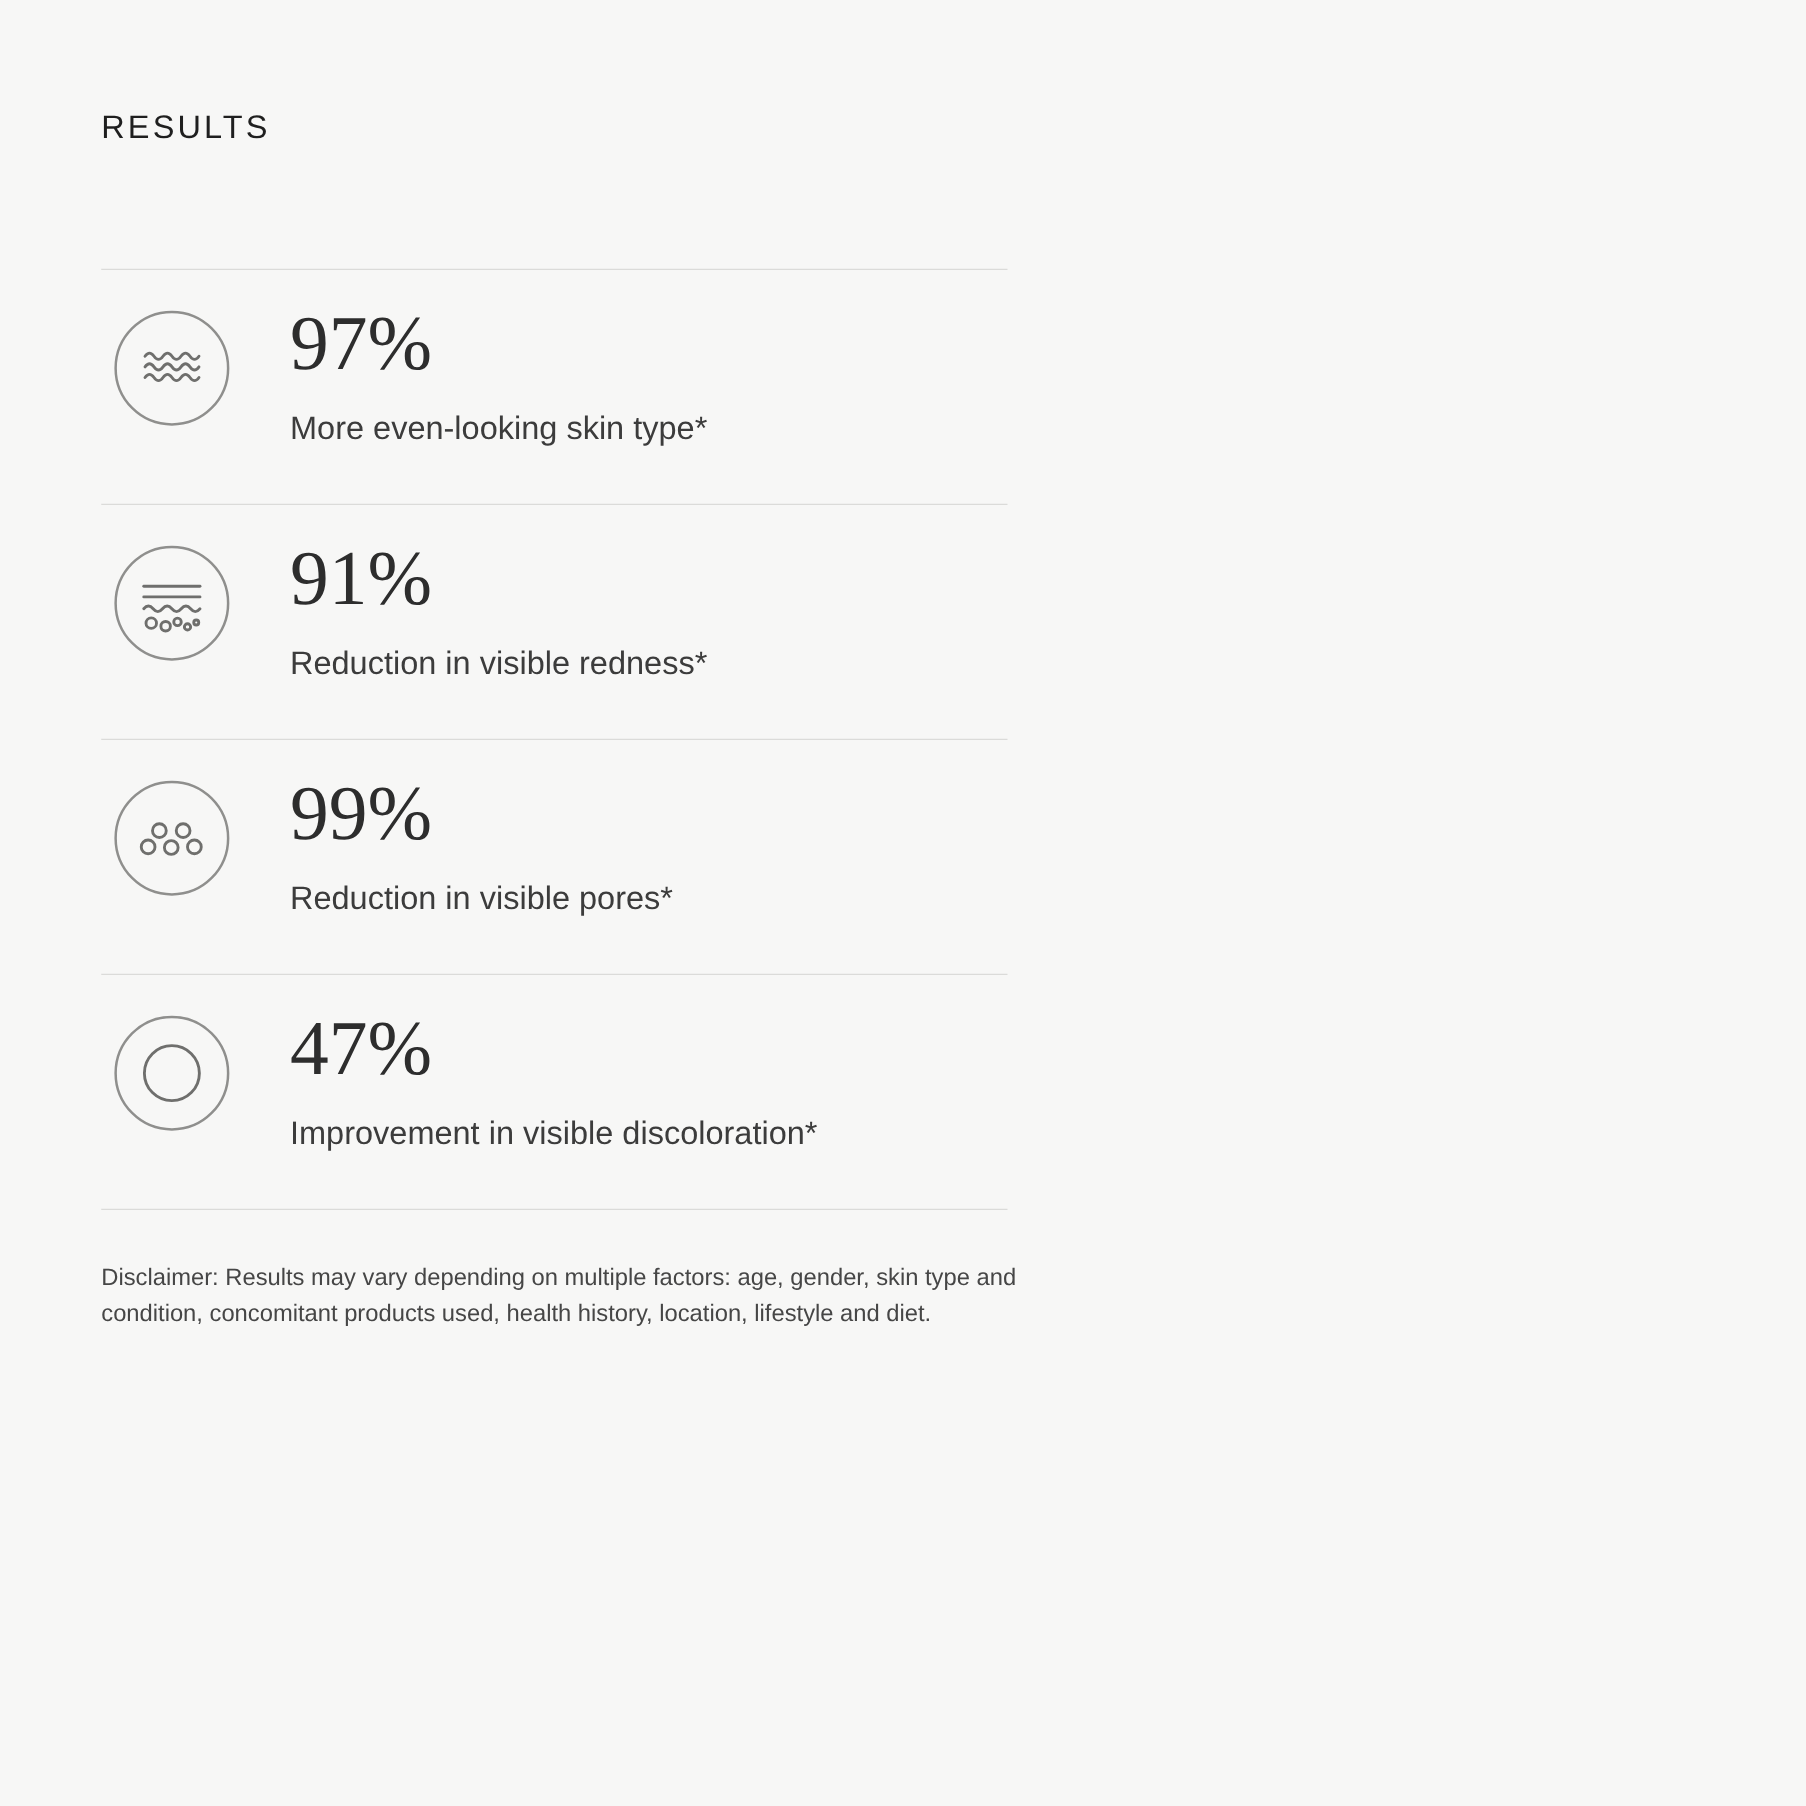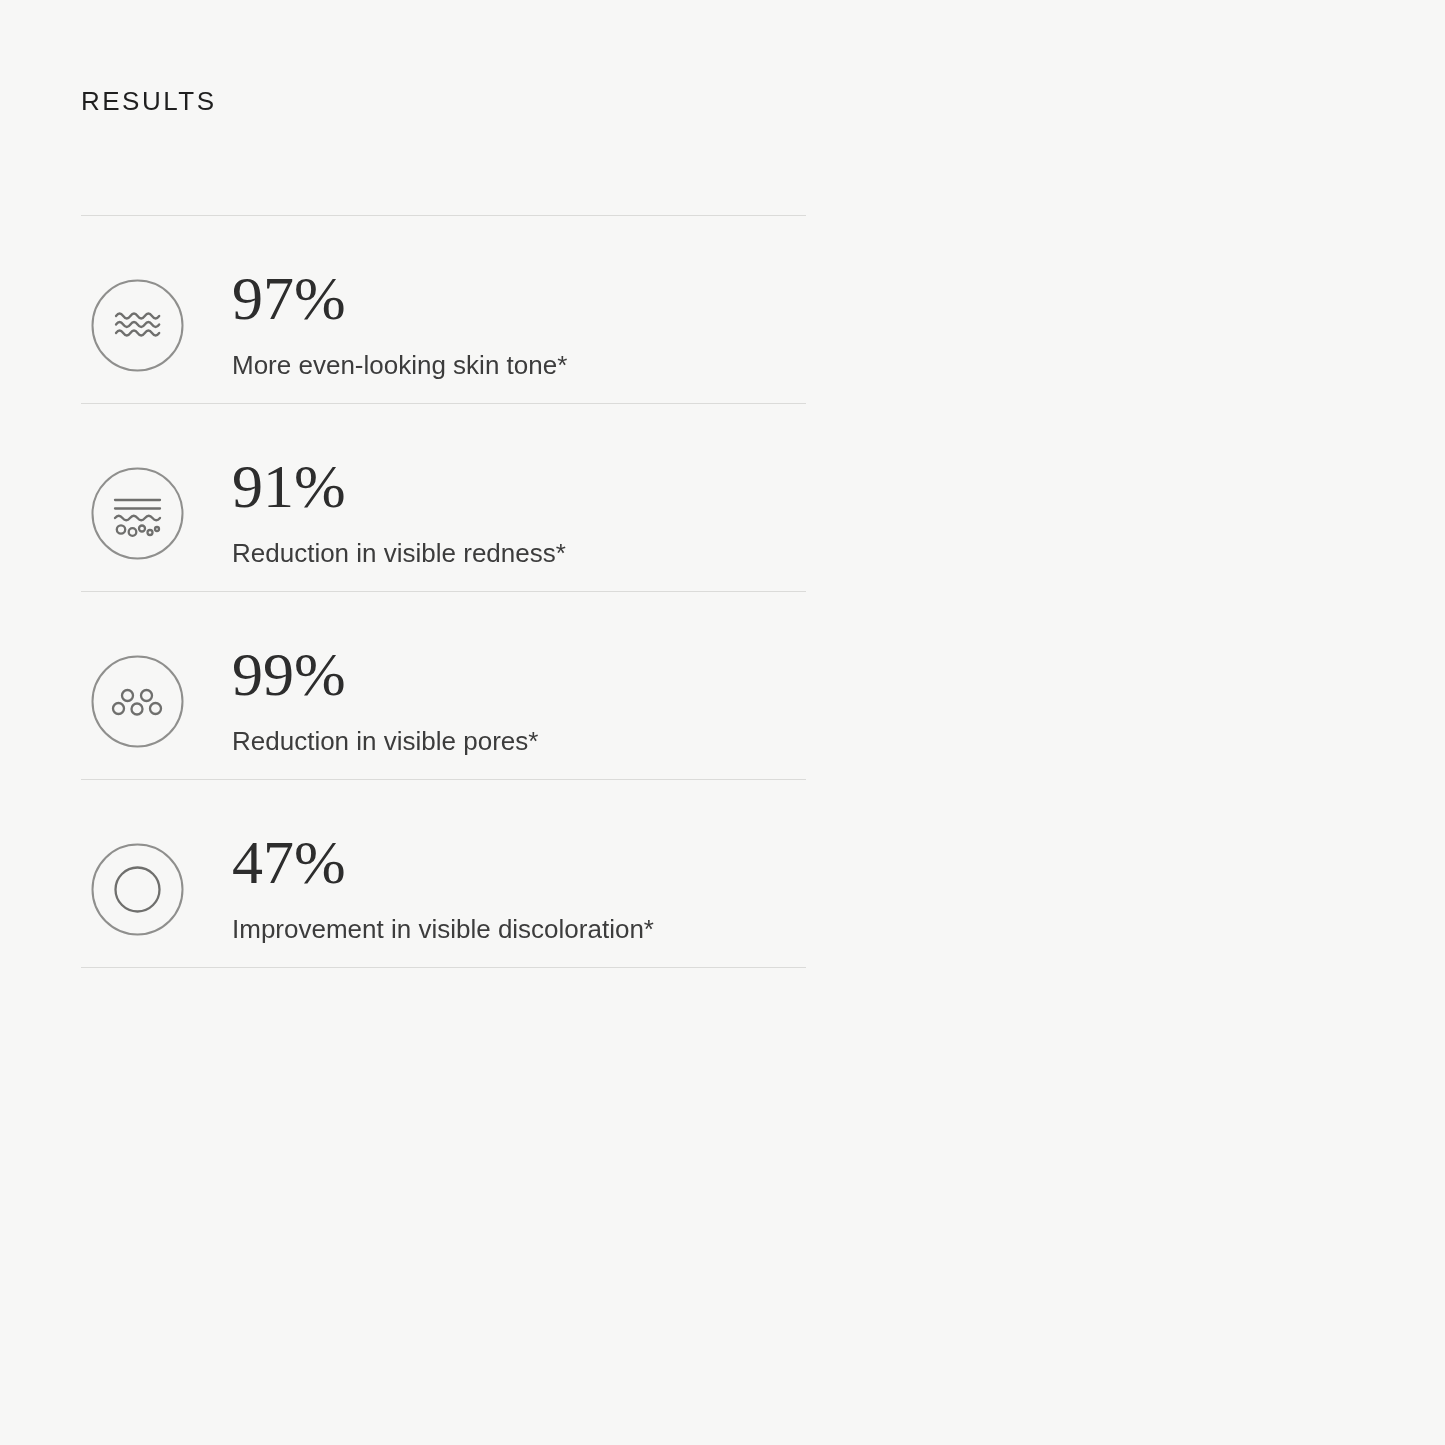--- a/index.html
+++ b/index.html
@@ -28,21 +28,21 @@
   }
   .results-list {
     width: 725px;
     border-bottom: 1px solid #dbdbd9;
   }
   .result-row {
     box-sizing: border-box;
     height: 188px;
     border-top: 1px solid #dbdbd9;
     display: flex;
-    align-items: center;
+    align-items: flex-start;
   }
   .result-icon {
     flex: 0 0 auto;
     width: 93px;
     height: 93px;
     margin: 32px 0 0 10px;
   }
   .result-icon svg {
     display: block;
     width: 93px;
@@ -96,21 +96,21 @@
       <div class="result-icon">
         <svg viewBox="0 0 93 93" xmlns="http://www.w3.org/2000/svg">
           <circle class="icon-circle" cx="46.5" cy="46.5" r="45"></circle>
           <path class="icon-stroke" d="M25 37 q3.6 -5 7.2 0 t7.2 0 t7.2 0 t7.2 0 t7.2 0 t7.2 0"></path>
           <path class="icon-stroke" d="M25 45.5 q3.6 -5 7.2 0 t7.2 0 t7.2 0 t7.2 0 t7.2 0 t7.2 0"></path>
           <path class="icon-stroke" d="M25 54 q3.6 -5 7.2 0 t7.2 0 t7.2 0 t7.2 0 t7.2 0 t7.2 0"></path>
         </svg>
       </div>
       <div class="result-text">
         <div class="result-percent">97%</div>
-        <div class="result-label">More even-looking skin tone*</div>
+        <div class="result-label">More even-looking skin type*</div>
       </div>
     </div>
 
 
     <div class="result-row">
       <div class="result-icon">
         <svg viewBox="0 0 93 93" xmlns="http://www.w3.org/2000/svg">
           <circle class="icon-circle" cx="46.5" cy="46.5" r="45"></circle>
           <line class="icon-stroke" x1="24" y1="33" x2="69" y2="33"></line>
           <line class="icon-stroke" x1="24" y1="41.5" x2="69" y2="41.5"></line>
@@ -153,14 +153,15 @@
         </svg>
       </div>
       <div class="result-text">
         <div class="result-percent">47%</div>
         <div class="result-label">Improvement in visible discoloration*</div>
       </div>
     </div>
 
   </div>
 
+  <p class="disclaimer">Disclaimer: Results may vary depending on multiple factors: age, gender, skin type and condition, concomitant products used, health history, location, lifestyle and diet.</p>
 
 </div>
 
 </body></html>

